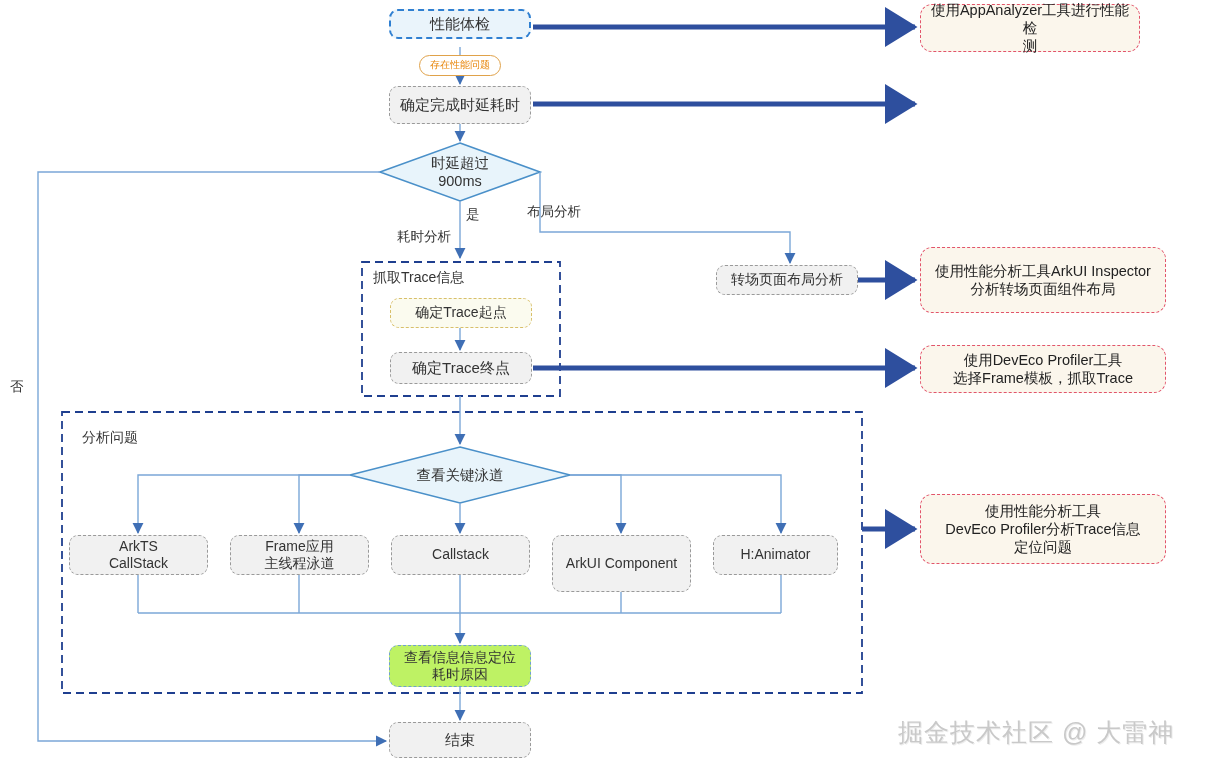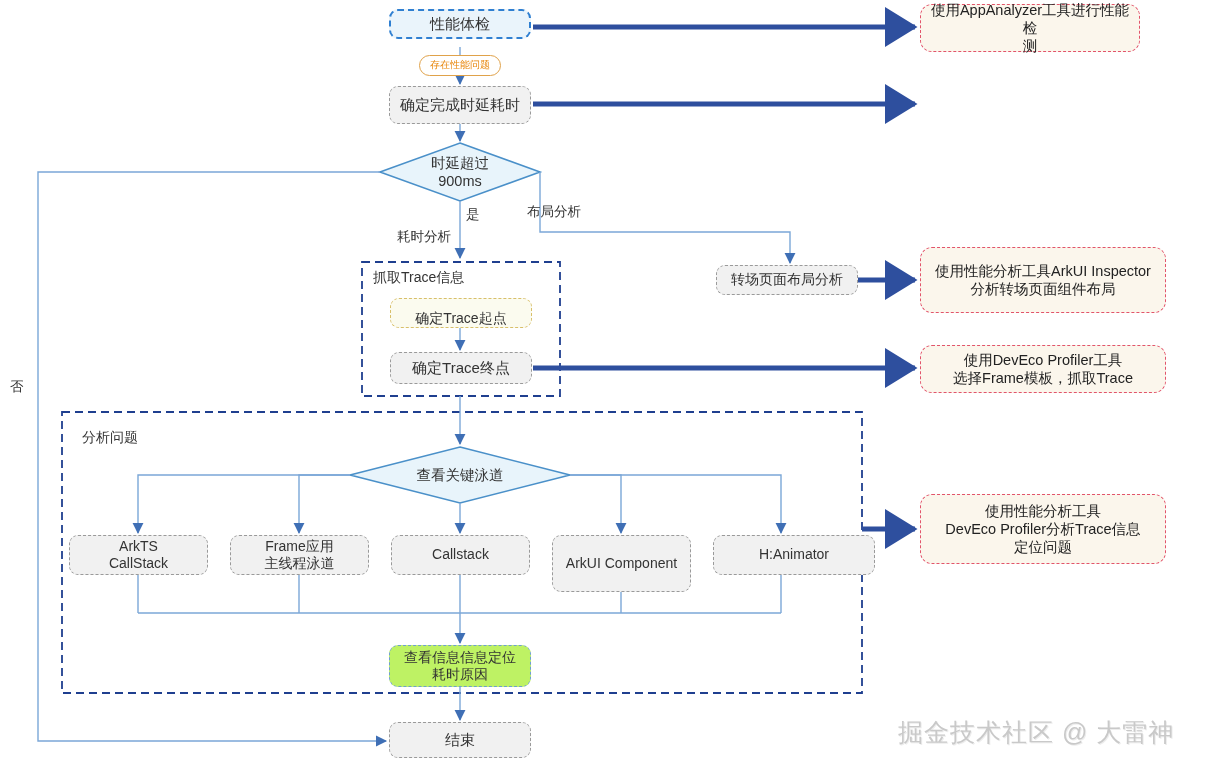--- a/index.html
+++ b/index.html
@@ -141,21 +141,21 @@
     <span>900ms</span>
   </div>
 
   <div class="edge-label" style="left:466px;top:206px;">是</div>
   <div class="edge-label" style="left:397px;top:228px;">耗时分析</div>
   <div class="edge-label" style="left:527px;top:203px;">布局分析</div>
   <div class="edge-label" style="left:10px;top:378px;">否</div>
 
   <div class="group-title" style="left:373px;top:269px;">抓取Trace信息</div>
 
-  <div class="node n-yellow" style="left:390px;top:298px;width:142px;height:30px;align-items:flex-end;">
+  <div class="node n-yellow" style="left:390px;top:298px;width:142px;height:30px;">
     <span>确定Trace起点</span>
   </div>
 
   <div class="node n-gray" style="left:390px;top:352px;width:142px;height:32px;">
     <span>确定Trace终点</span>
   </div>
 
   <div class="node n-gray" style="left:716px;top:265px;width:142px;height:30px;font-size:14px;">
     <span>转场页面布局分析</span>
   </div>
@@ -179,21 +179,21 @@
   <div class="node n-gray lane-box" style="left:391px;top:535px;width:139px;height:40px;flex-direction:column;">
     <span>Callstack</span>
     <span></span>
   </div>
 
   <div class="node n-gray lane-box" style="left:552px;top:535px;width:139px;height:57px;flex-direction:column;">
     <span>ArkUI Component</span>
     <span></span>
   </div>
 
-  <div class="node n-gray lane-box" style="left:713px;top:535px;width:162px;height:40px;flex-direction:column;">
+  <div class="node n-gray lane-box" style="left:713px;top:535px;width:125px;height:40px;flex-direction:column;">
     <span>H:Animator</span>
     <span></span>
   </div>
 
   <div class="node n-blue-soft" style="left:389px;top:645px;width:142px;height:42px;flex-direction:column;">
     <span>查看信息信息定位</span>
     <span>耗时原因</span>
   </div>
 
   <div class="node n-gray" style="left:389px;top:722px;width:142px;height:36px;">

